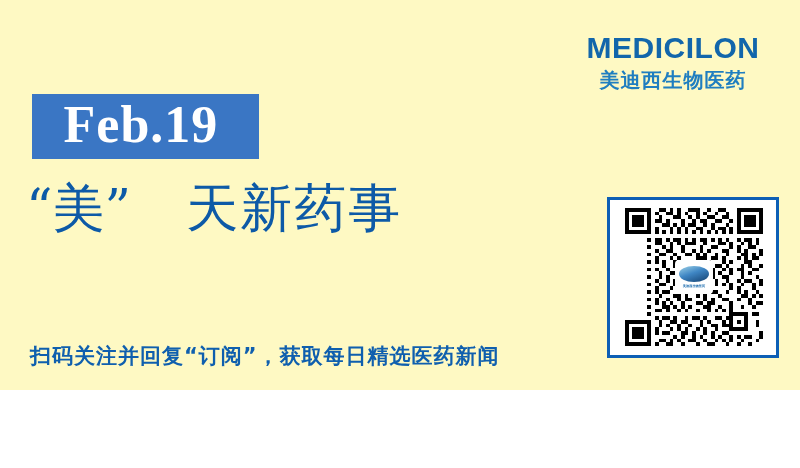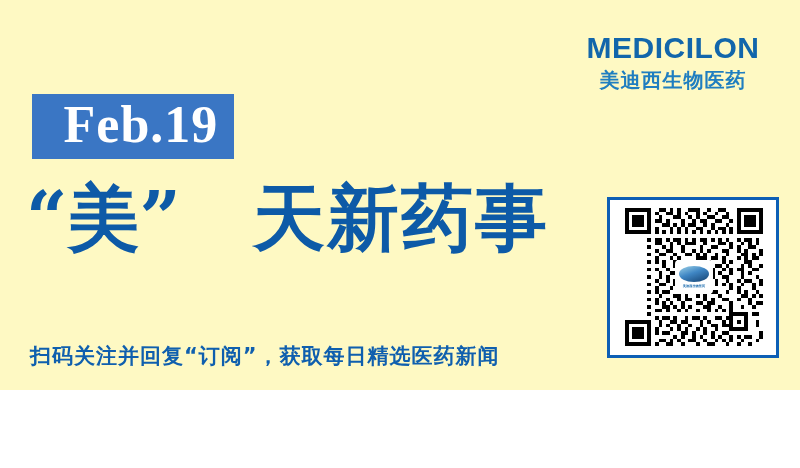--- a/index.html
+++ b/index.html
@@ -44,40 +44,40 @@
     color: #1f7ec0;
     white-space: nowrap;
   }
 
   
   .date-badge {
     position: absolute;
     left: 32px;
     top: 94px;
     min-width: 186px;
-    padding: 4px 0 6px 16px;
+    padding: 4px 25px 6px 16px;
     background: #3a76c4;
     color: #ffffff;
     font-family: "Liberation Serif", serif;
     font-weight: bold;
     font-size: 52px;
     line-height: 1.05;
     letter-spacing: 1px;
     white-space: nowrap;
     text-align: center;
   }
 
   
   .headline {
     position: absolute;
     left: 26px;
     top: 182px;
     font-family: "DejaVu Serif", serif;
-    font-weight: bold;
-    font-size: 72px;
+    font-weight: normal;
+    font-size: 52px;
     line-height: 1;
     color: #0d5aa7;
     white-space: nowrap;
     letter-spacing: 2px;
   }
   .headline .hl-quoted {
     letter-spacing: 0px;
   }
   .headline .hl-gap {
     display: inline-block;

